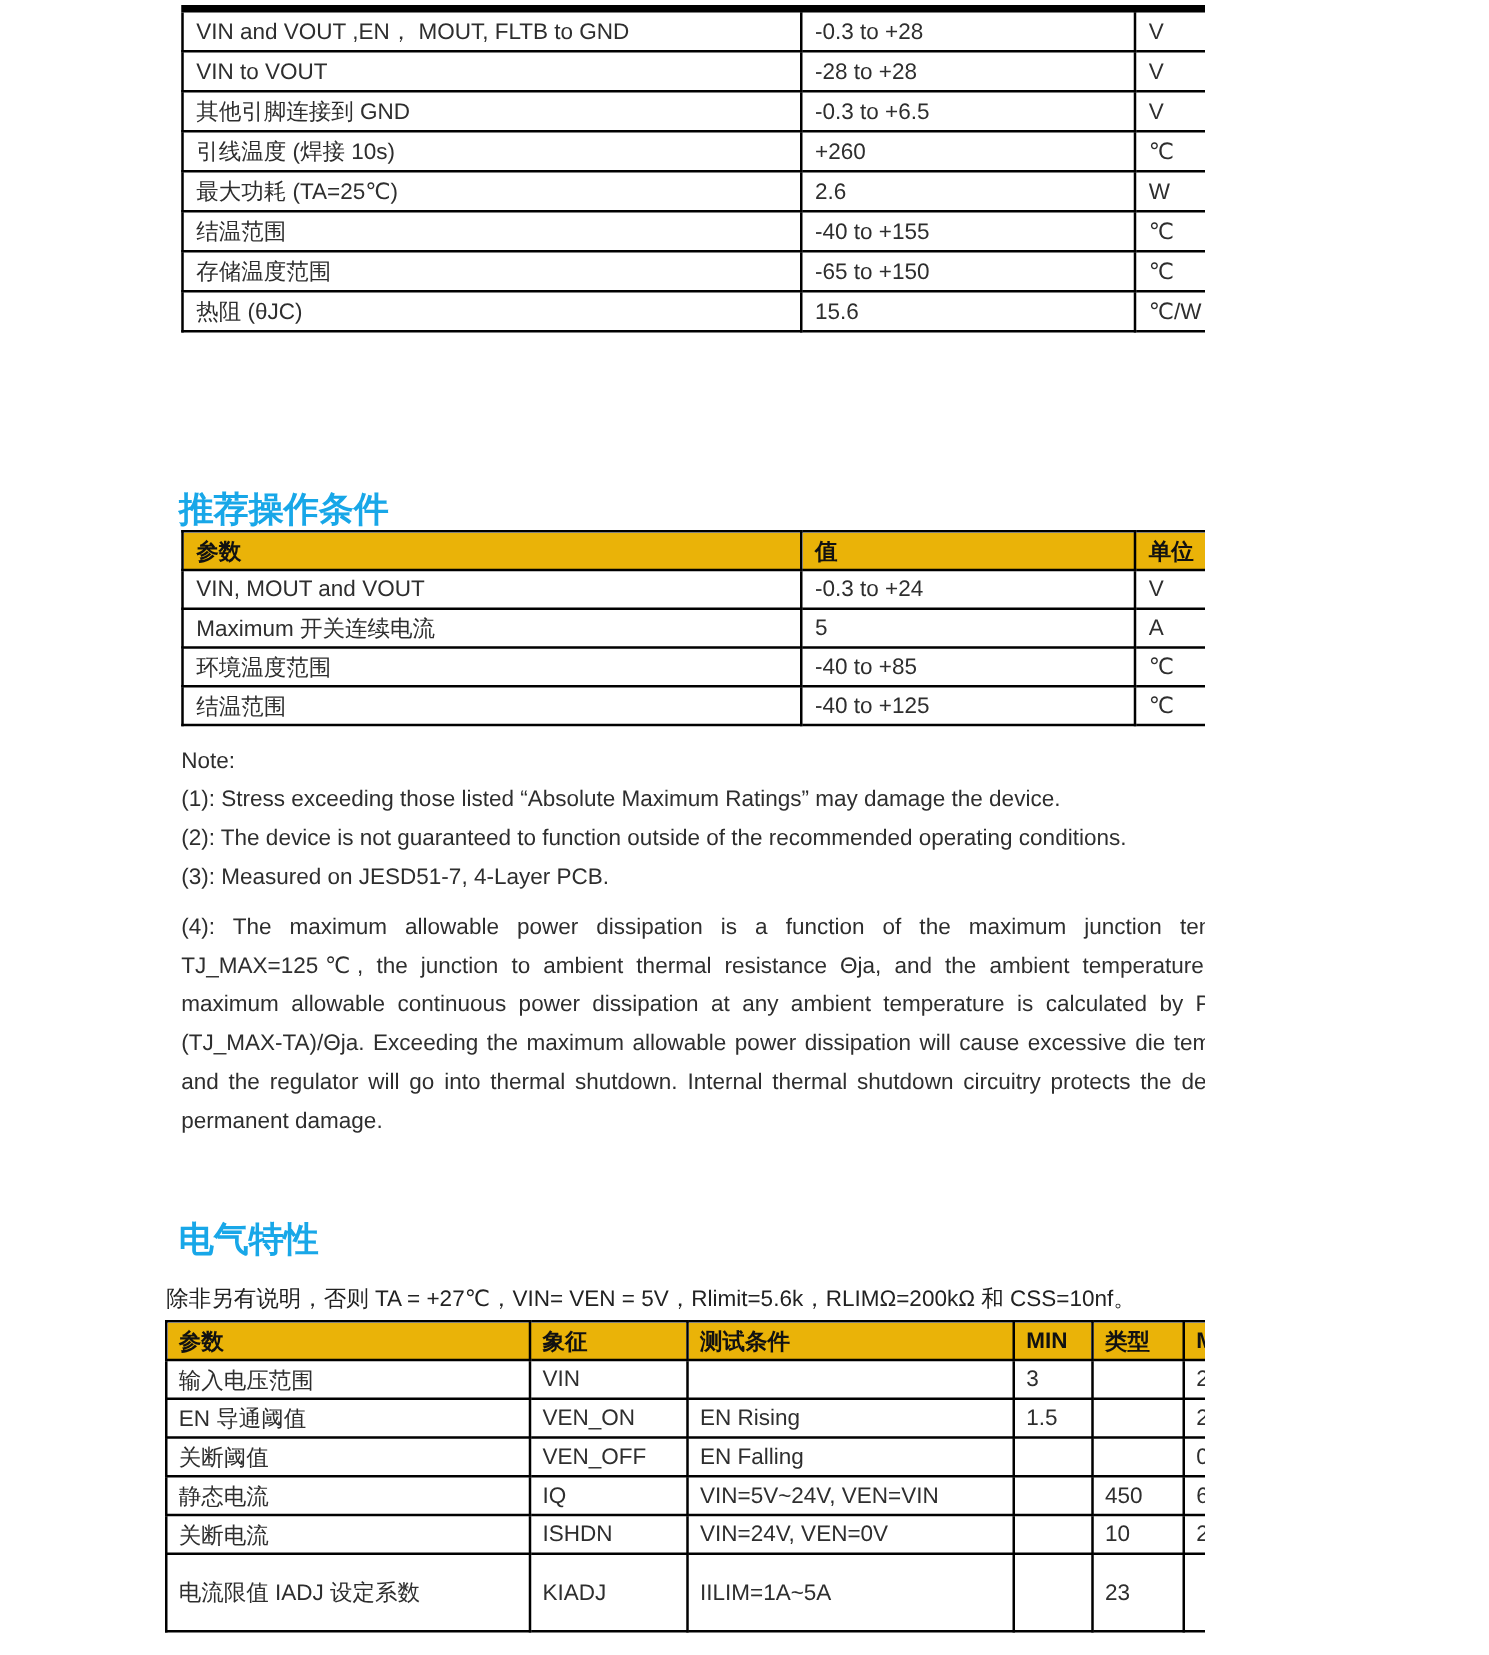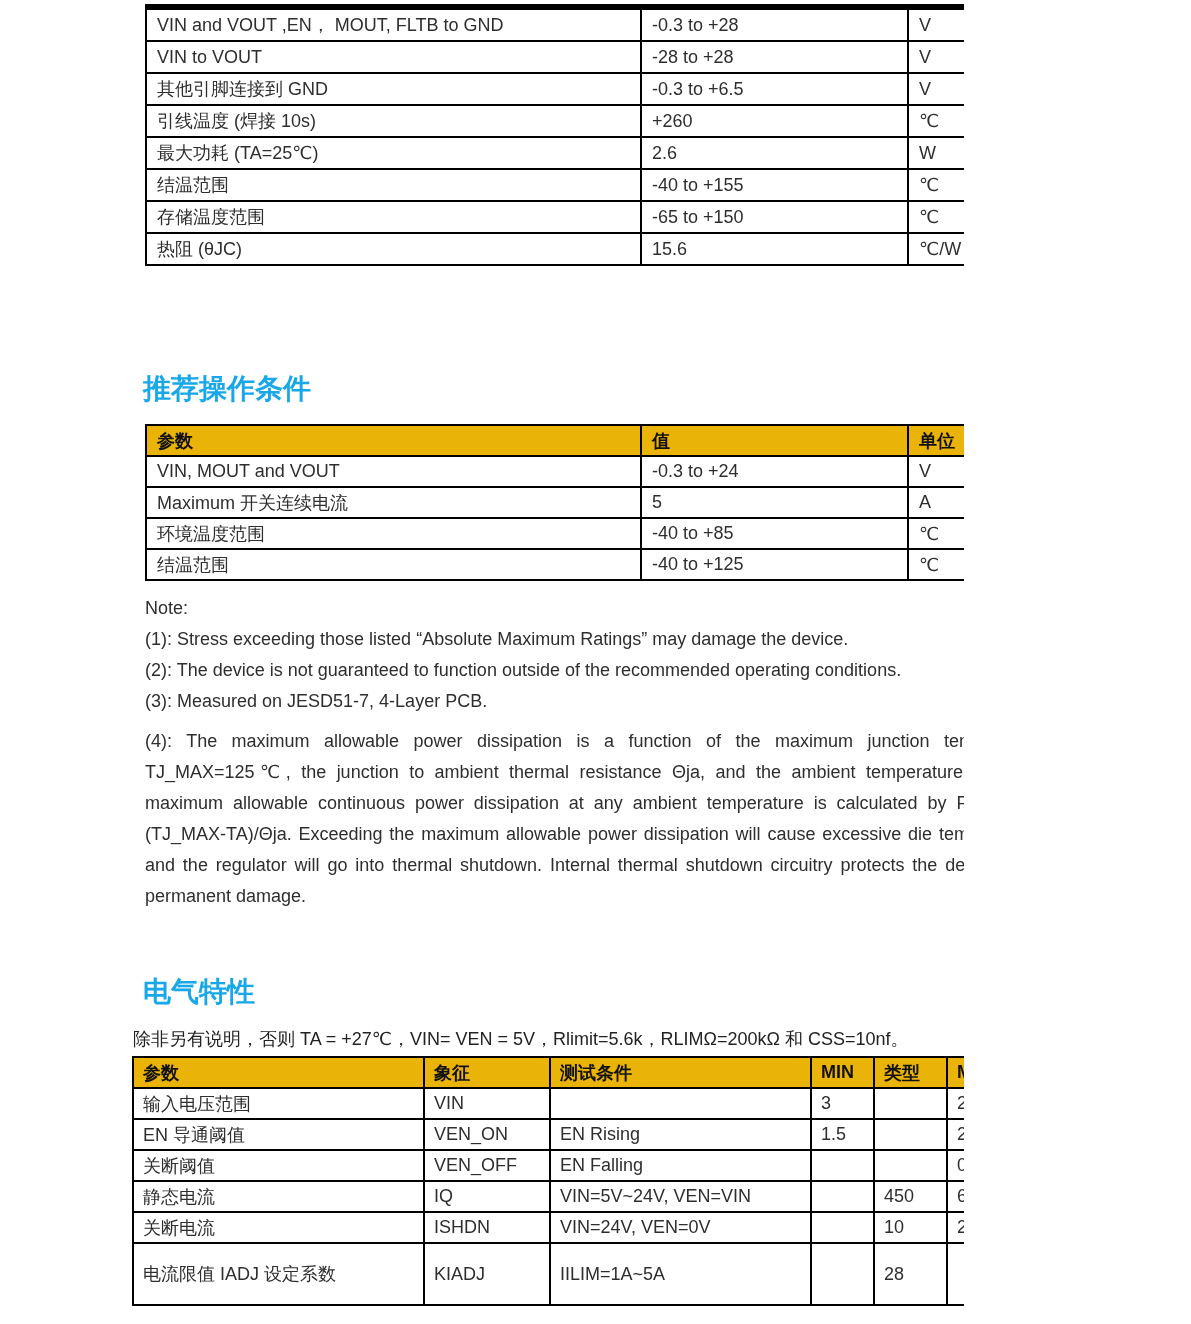--- a/index.html
+++ b/index.html
@@ -29,21 +29,21 @@
   .t1 td { height:30px; }
 
   .sec-title {
     position:absolute;
     left:143px;
     color:#18a7e8;
     font-size:28px;
     font-weight:bold;
     line-height:30px;
   }
-  .title-rec  { top:374px;text-align:right; }
+  .title-rec  { top:393px;text-align:right; }
   .title-elec { top:977px; }
 
   .t2 { position:absolute; left:145px; top:424px; width:908px; }
   .t2 td, .t2 th { height:29px; }
 
   .notes {
     position:absolute;
     left:145px; top:593px;
     width:896px;
     font-size:18px;
@@ -246,21 +246,21 @@
         <td></td>
         <td>10</td>
         <td>20</td>
         <td>μA</td>
       </tr>
       <tr class="tall">
         <td>电流限值 IADJ 设定系数</td>
         <td>KIADJ</td>
         <td>IILIM=1A~5A</td>
         <td></td>
-        <td>28</td>
+        <td>23</td>
         <td></td>
         <td class="multiline">A*K
 Ω</td>
       </tr>
     </tbody>
   </table>
 
   <div class="watermark">夸克微科技</div>
 
 </div>

